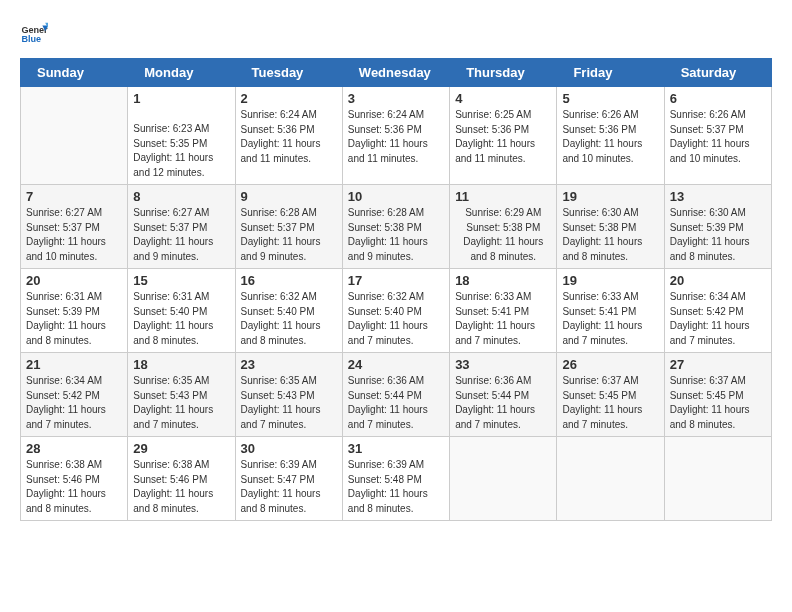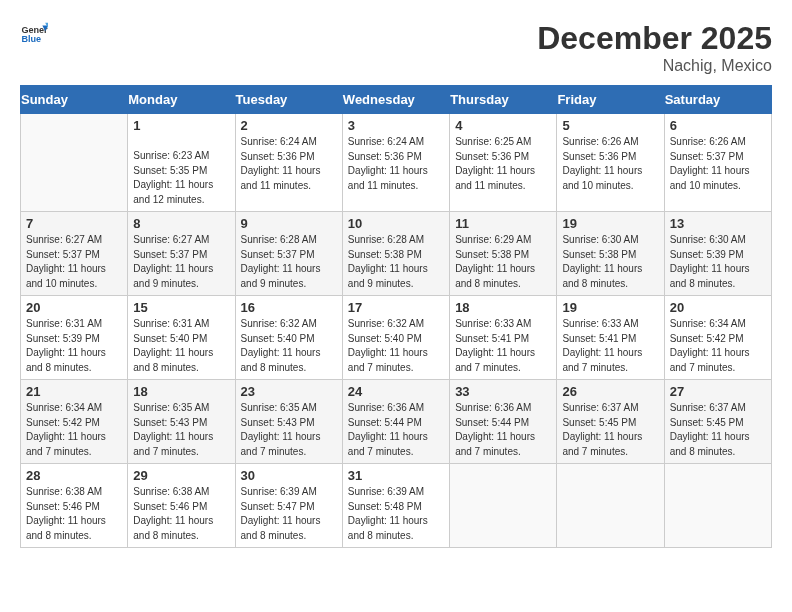--- a/index.html
+++ b/index.html
@@ -40,21 +40,21 @@
     table {
       width: 100%;
       border-collapse: collapse;
       table-layout: fixed;
     }
     thead th {
       background-color: #2e6db4;
       color: #fff;
       font-size: 13px;
       font-weight: bold;
-      padding: 6px 0;
+      padding: 6px 16px;
       text-align: left;
       border: 1px solid #2e6db4;
     }
     tbody td {
       vertical-align: top;
       padding: 4px 5px;
       border: 1px solid #ccc;
       font-size: 10.5px;
       color: #333;
       height: 80px;
@@ -83,24 +83,20 @@
 
 <div class="header">
   <div class="logo">
     <svg class="logo-icon" viewBox="0 0 40 40">
       <text x="2" y="18" font-size="13" font-weight="bold" fill="#333">General</text>
       <text x="2" y="32" font-size="13" font-weight="bold" fill="#1a6abf">Blue</text>
       <polygon points="32,8 40,8 36,16" fill="#1a6abf"></polygon>
       <polygon points="36,4 40,4 40,12" fill="#4fa3e0"></polygon>
     </svg>
   </div>
-  <div class="title-block">
-    <div class="month-title">December 2025</div>
-    <div class="location">Nachig, Mexico</div>
-  </div>
 </div>
 
 <table>
   <thead>
     <tr>
     <th>Sunday</th>
         <th>Monday</th>
         <th>Tuesday</th>
         <th>Wednesday</th>
         <th>Thursday</th>
@@ -178,21 +174,21 @@
         </td>
         <td>
           <span class="day-number">10</span>
           <div class="day-info" style="white-space: pre-line;">Sunrise: 6:28 AM
 Sunset: 5:38 PM
 Daylight: 11 hours
 and 9 minutes.</div>
         </td>
         <td>
           <span class="day-number">11</span>
-          <div class="day-info" style="white-space: pre-line;">Sunrise: 6:29 AM
+          <div class="day-info" style="white-space: pre-line; text-align: center;">Sunrise: 6:29 AM
 Sunset: 5:38 PM
 Daylight: 11 hours
 and 8 minutes.</div>
         </td>
         <td>
           <span class="day-number">19</span>
           <div class="day-info" style="white-space: pre-line;">Sunrise: 6:30 AM
 Sunset: 5:38 PM
 Daylight: 11 hours
 and 8 minutes.</div>

